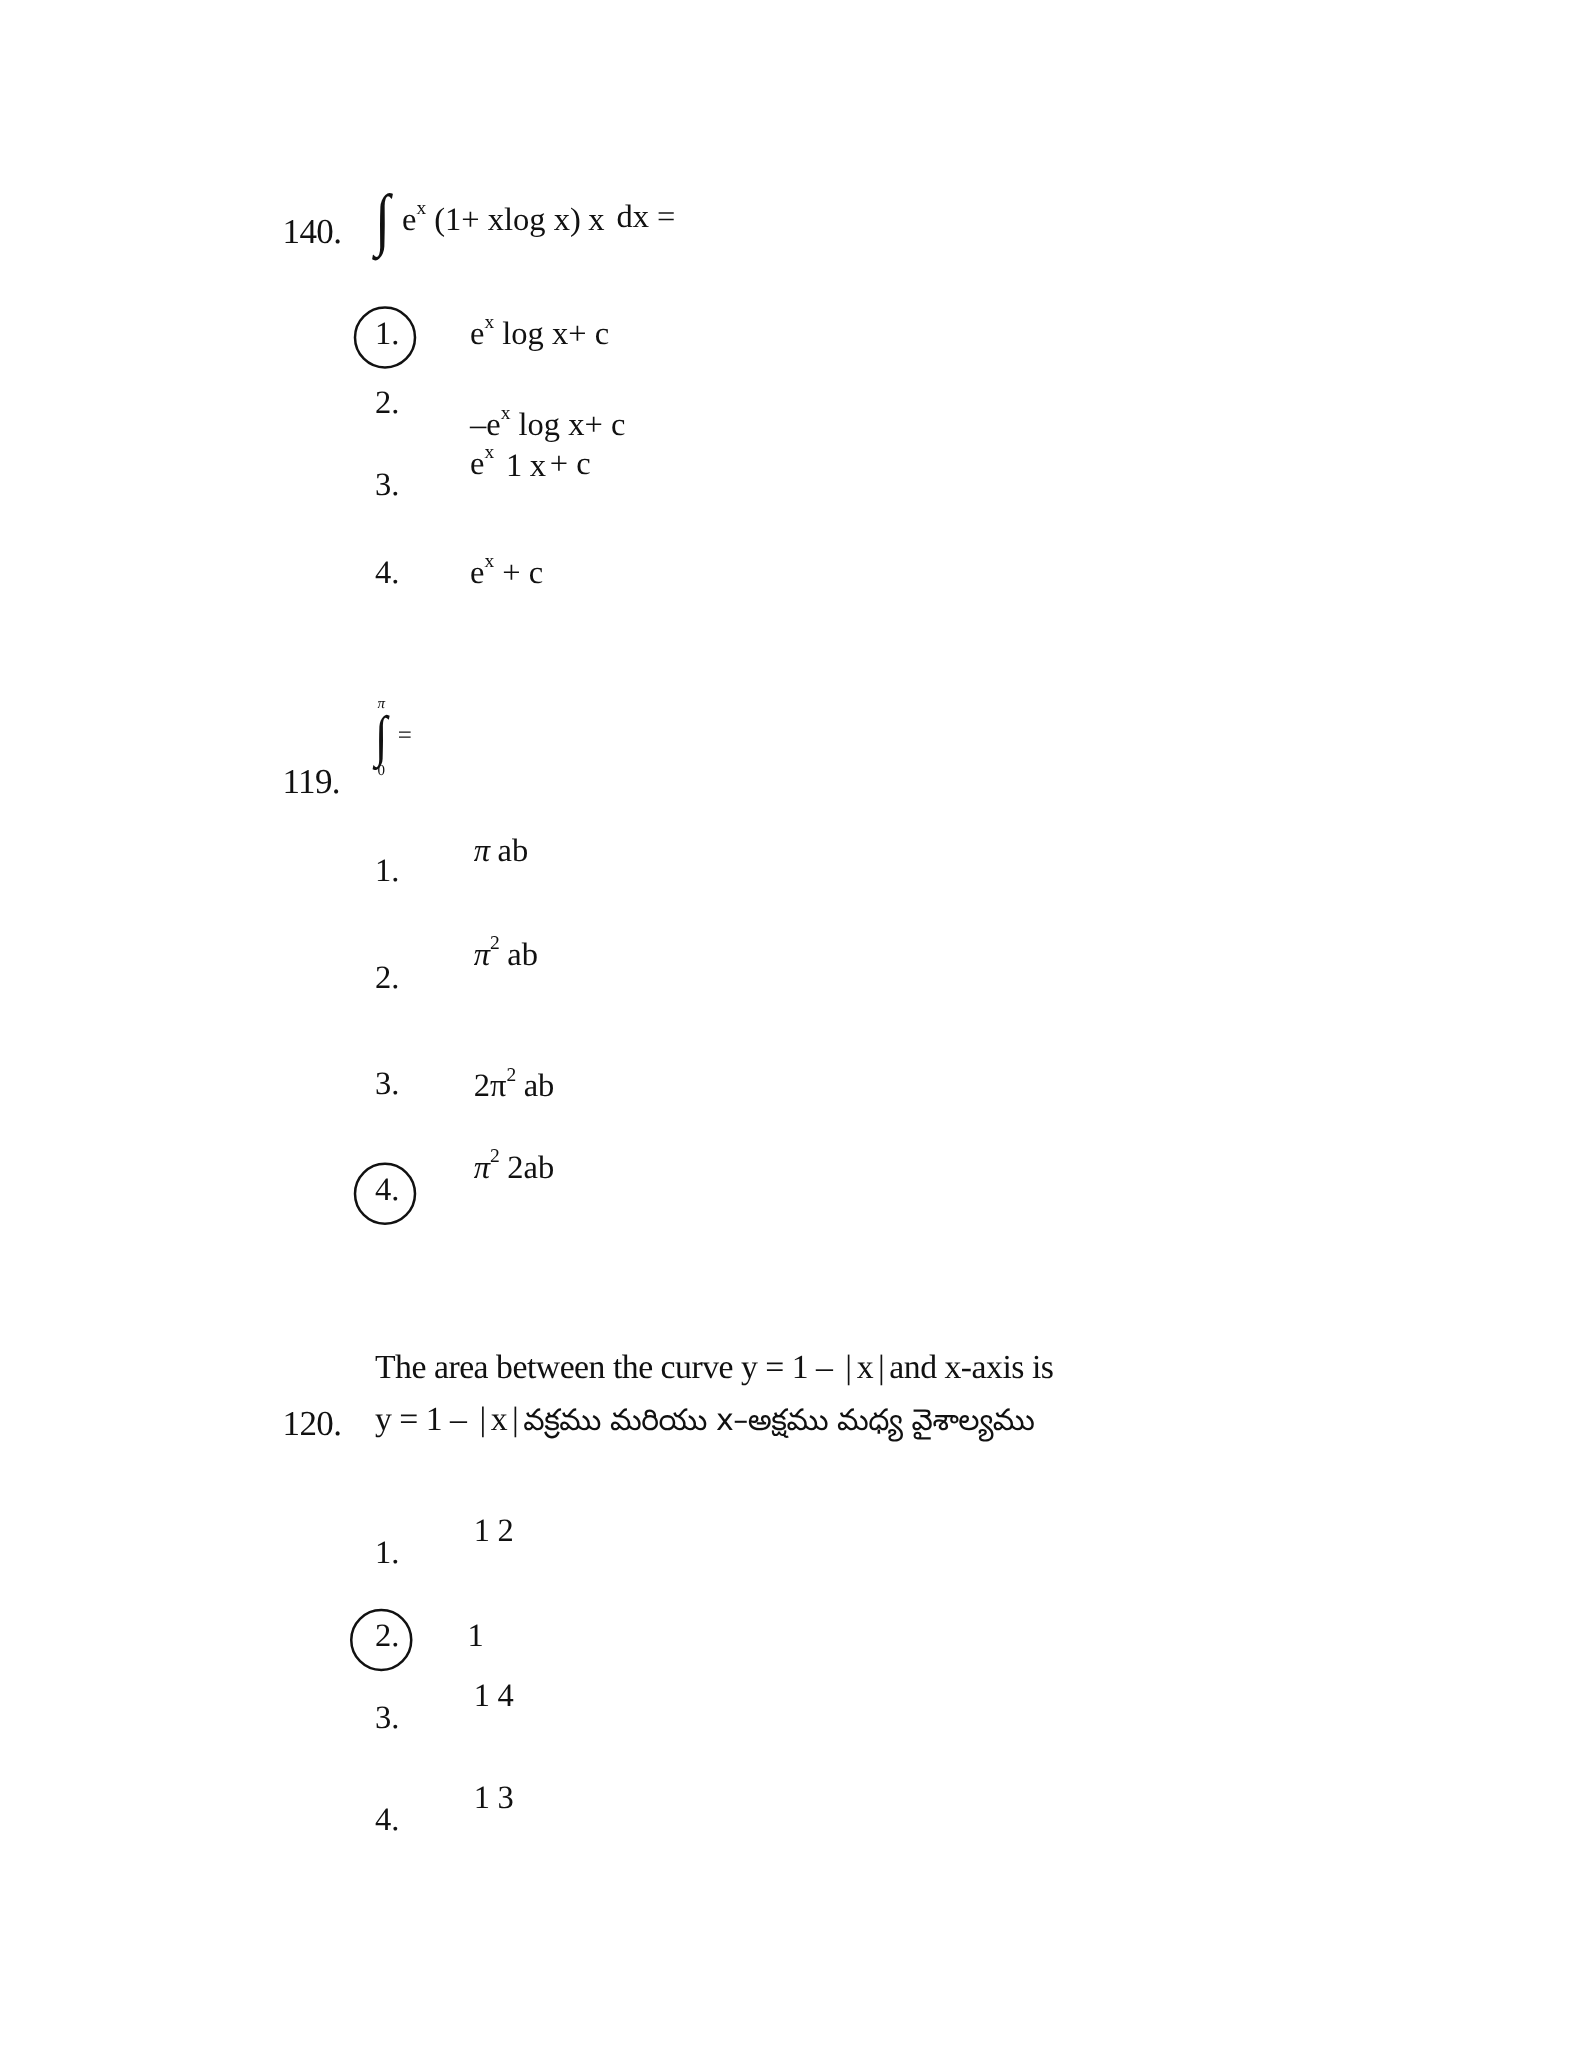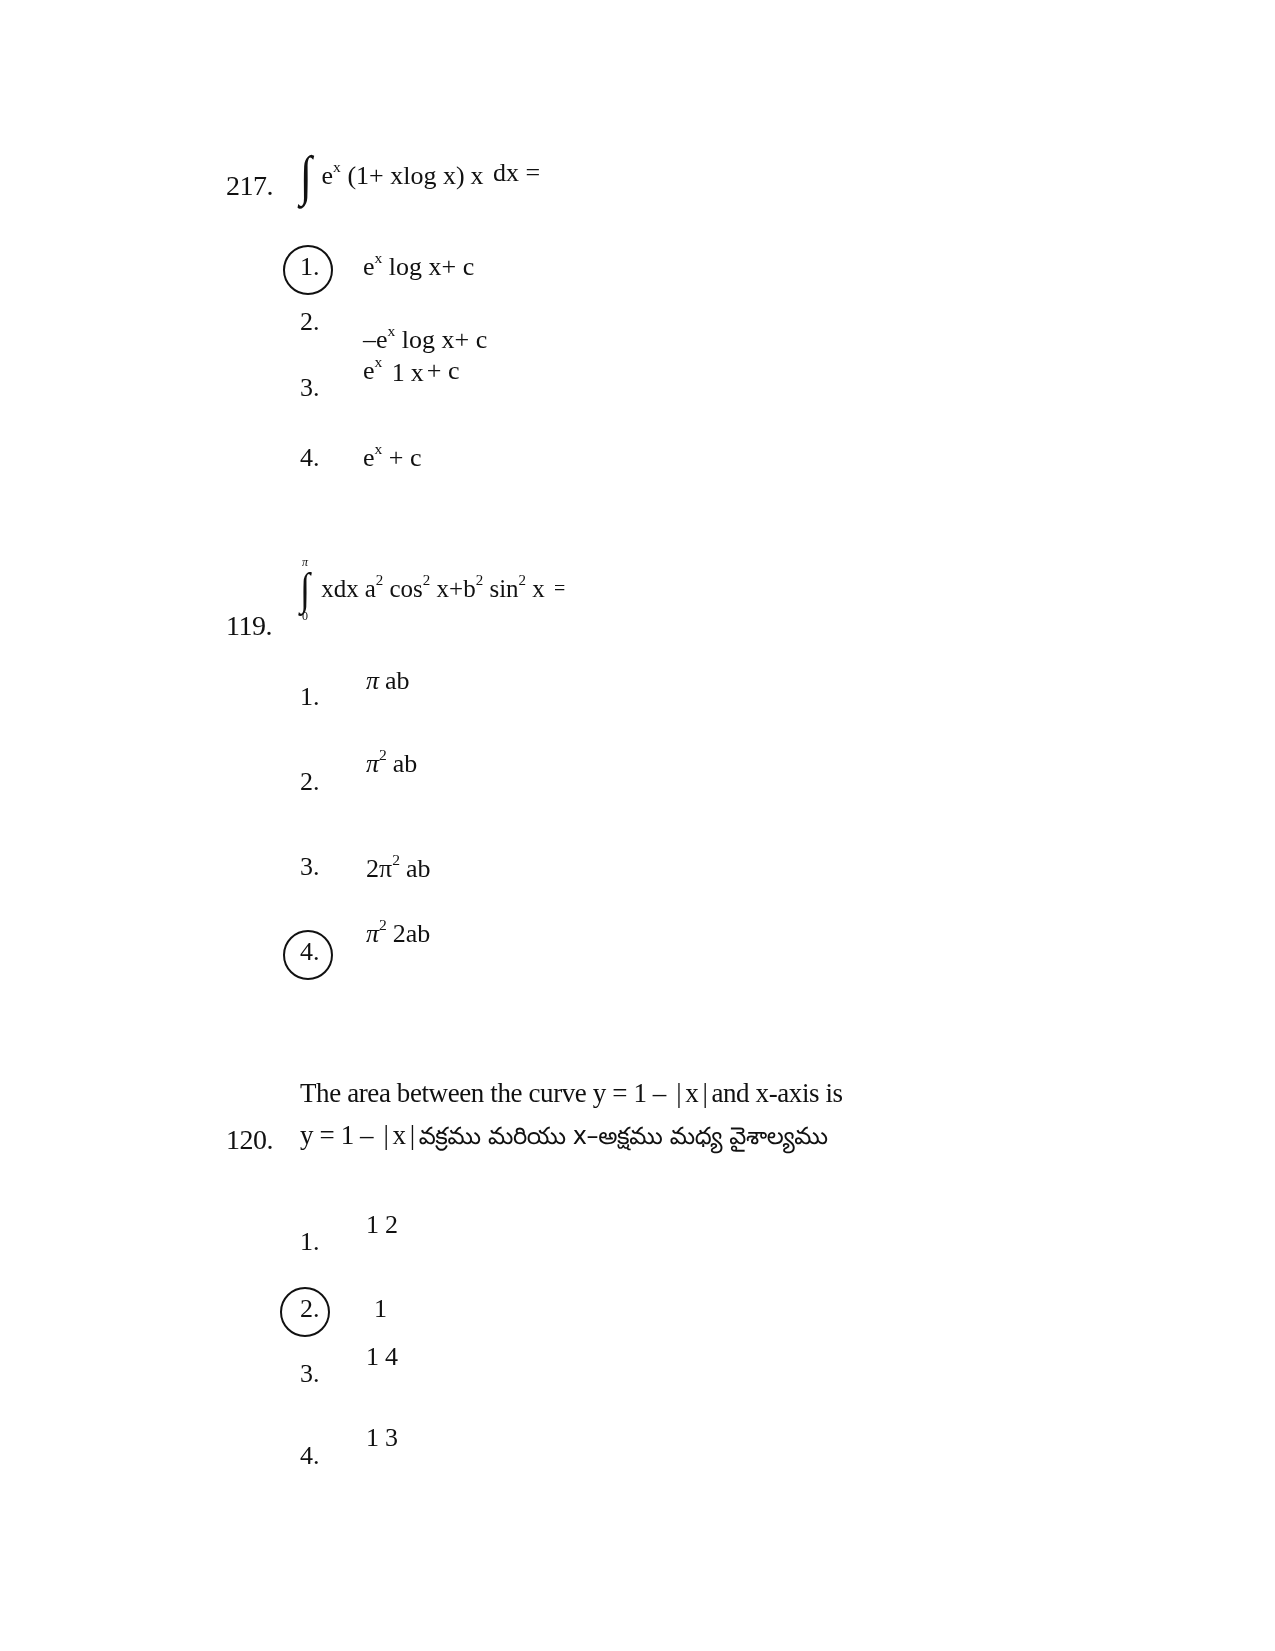--- a/index.html
+++ b/index.html
@@ -1,41 +1,41 @@
 <!DOCTYPE html>
 <html><head>
 <meta charset="utf-8">
 <style>
   html, body { margin: 0; padding: 0; background: #ffffff; }
   body { width: 1275px; height: 1651px; position: relative; overflow: hidden;
          font-family: "Liberation Serif", "DejaVu Serif", serif; color: #111; }
   .abs { position: absolute; white-space: nowrap; }
   .qnum { font-size: 28px; left: 226px; letter-spacing: -0.5px; }
   .onum { font-size: 26px; left: 300px; width: 40px; }
-  .ans  { font-size: 26px; left: 363px; }
+  .ans  { font-size: 26px; left: 376px; }
   .circle { position: absolute; width: 46px; height: 46px; border: 2px solid #111; border-radius: 50%;
             left: 283px; }
   .frac { display: inline-flex; flex-direction: row; align-items: center; vertical-align: middle; }
   .frac .num { line-height: 1.05; padding: 0 3px; }
   .frac .bar { border-top: 1.6px solid #111; align-self: stretch; height: 0; }
   .frac .den { line-height: 1.05; padding: 0 3px; }
   sup { font-size: 60%; vertical-align: 0.8em; line-height: 0; }
   .int { font-size: 44px; display: inline-block; vertical-align: middle; transform: scaleY(1.25); }
   .limits { display: inline-flex; flex-direction: column; align-items: center; vertical-align: middle; margin-right: 2px; }
   .limits .lim { font-size: 12px; line-height: 1; font-style: italic; }
   .limits .lim.low { font-style: normal; }
   .q-text { font-size: 27px; left: 300px; letter-spacing: -0.4px; }
   .telugu { font-family: "DejaVu Sans", "Liberation Sans", sans-serif; font-size: 24px; }
   .pipe { display: inline-block; margin: 0 4px; }
 </style>
 </head>
 <body>
 
 <div>
-  <div class="abs qnum" style="top:170px;">217.</div>
+  <div class="abs qnum" style="top:170px;">140.</div>
   <div class="abs" style="left:300px; top:150px; font-size:26px;">
     <span class="int">∫</span>
     <span class="frac">
       <span class="num">
         <span>e</span><sup>x</sup>
         <span>(1+ xlog x)</span>
       </span>
       <span class="bar"></span>
       <span class="den">x</span>
     </span>
@@ -72,31 +72,20 @@
   </div>
 </div>
 
 <div>
   <div class="abs qnum" style="top:578px;margin-top:32px;">119.</div>
   <div class="abs" style="left:300px; top:556px; font-size:25px;">
     <span class="limits">
       <span class="lim">π</span>
       <span class="int" style="font-size:36px;">∫</span>
       <span class="lim low">0</span>
-    </span>
-    <span class="frac">
-      <span class="num">xdx</span>
-      <span class="bar"></span>
-      <span class="den">
-        <span>a</span><sup>2</sup>
-        <span>cos</span><sup>2</sup>
-        <span>x+b</span><sup>2</sup>
-        <span>sin</span><sup>2</sup>
-        <span>x</span>
-      </span>
     </span>
     <span style="font-size:20px;">=</span>
   </div>
 
   <div class="abs onum" style="top:682px;">1.</div>
   <div class="abs ans" style="top:664px;">
     <span class="frac">
       <span class="num" style="font-style:italic;"><span>π</span></span>
       <span class="bar"></span>
       <span class="den">ab</span>

